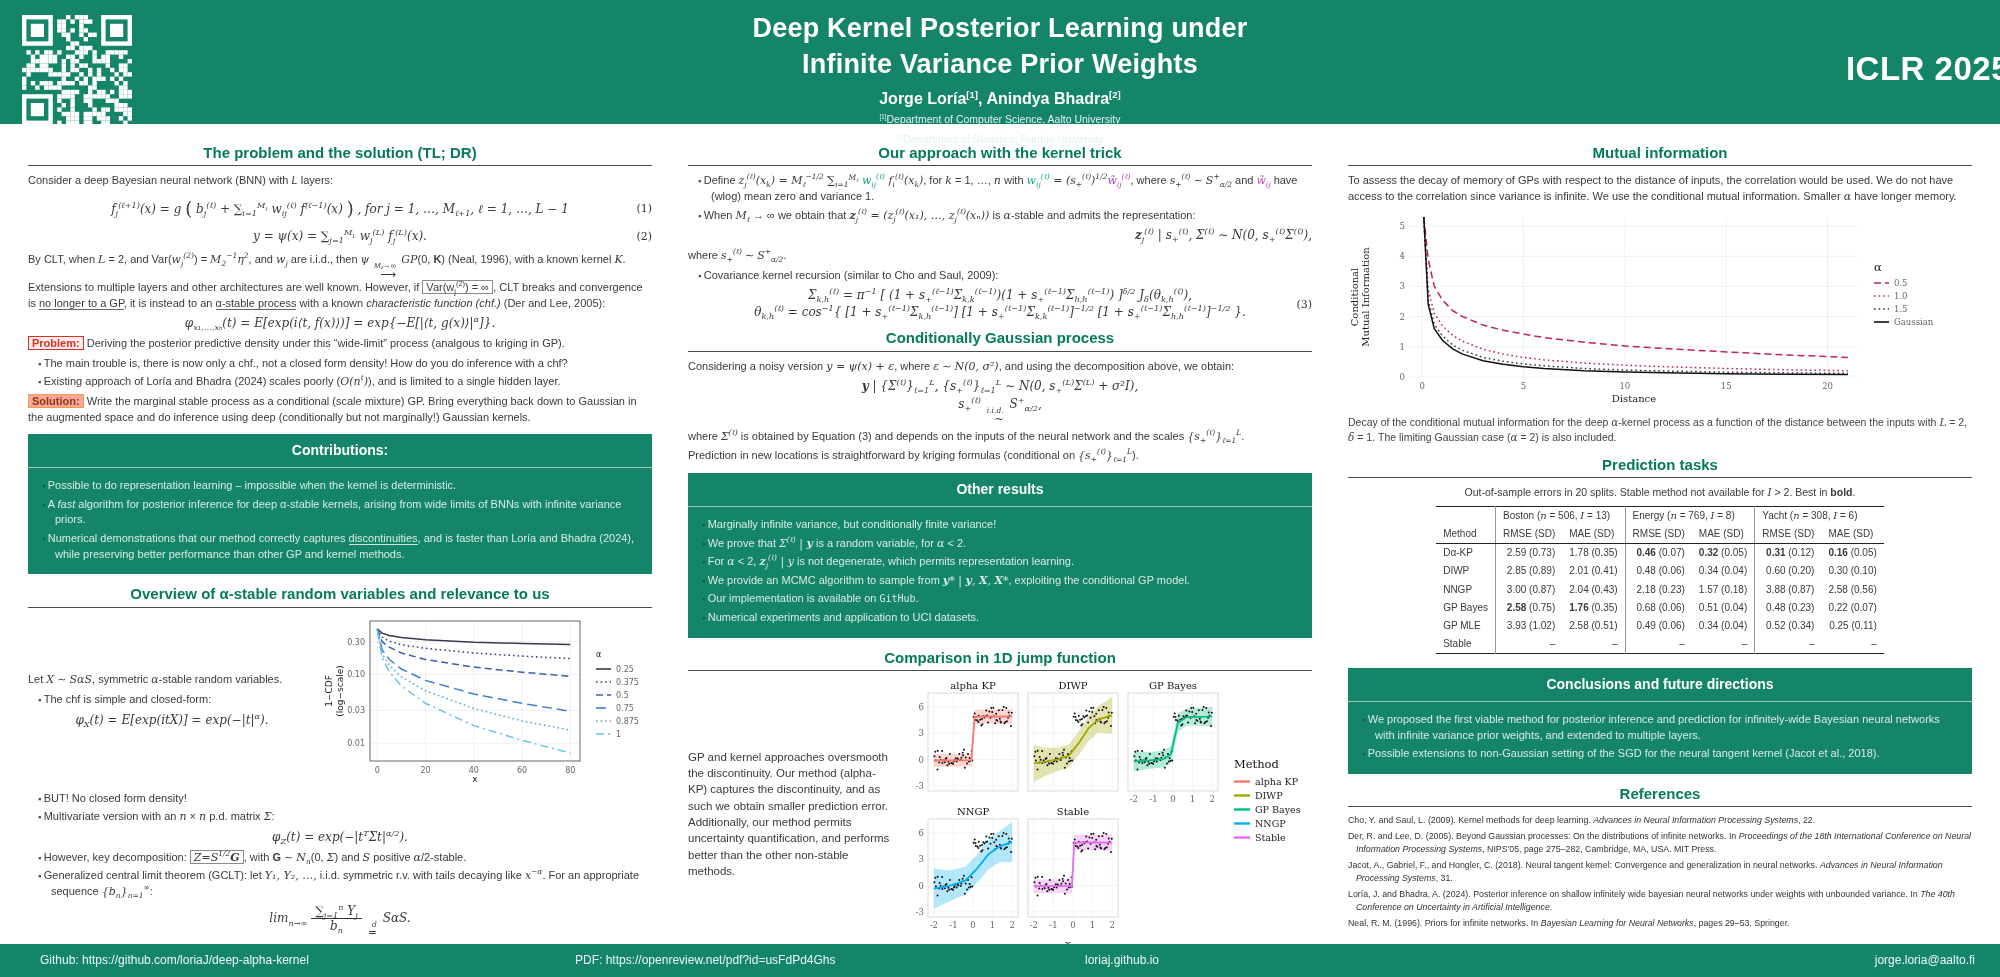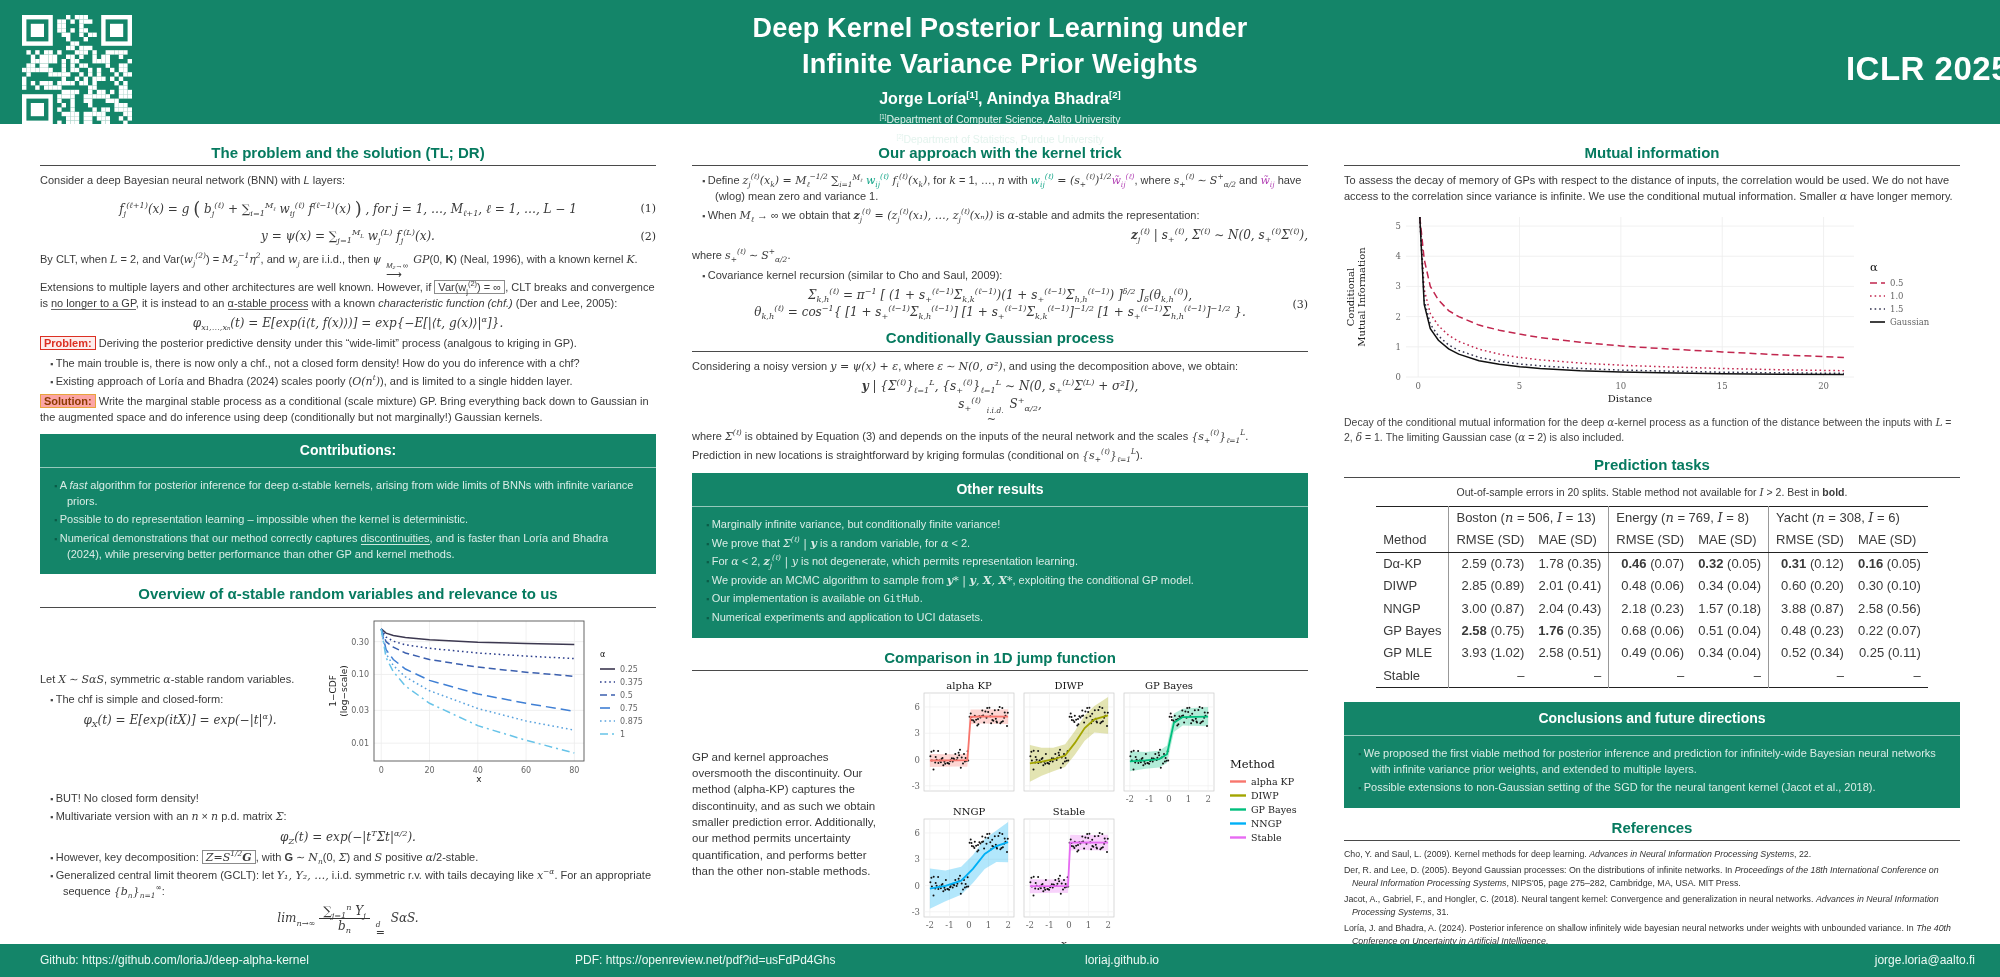--- a/index.html
+++ b/index.html
@@ -10,21 +10,21 @@
 
 .header{background:var(--teal);color:#fff;height:124px;position:relative;flex:0 0 auto}
 .qr{position:absolute;left:22px;top:15px}
 .htext{position:absolute;left:0;right:0;top:10px;text-align:center}
 .htitle{font-size:27px;font-weight:bold;line-height:1.35;letter-spacing:.2px}
 .hauthors{font-size:16px;font-weight:bold;margin-top:7px}
 .hauthors sup,.haffil sup{font-size:60%}
 .haffil{font-size:10.5px;color:#e3f3ed;margin-top:4px;line-height:1.5}
 .iclr{position:absolute;right:-10px;top:50px;font-size:33px;font-weight:bold;letter-spacing:.5px}
 
-.content{flex:1;display:grid;grid-template-columns:1fr 1fr 1fr;gap:36px;padding:12px 40px 6px;overflow:hidden}
+.content{flex:1;display:grid;grid-template-columns:1fr 1fr 1fr;gap:36px;padding:12px 28px 6px;overflow:hidden}
 .col{font-size:11px;line-height:1.42}
 .sec-title{color:var(--title);font-weight:bold;text-align:center;font-size:15px;margin:6px 0 2px}
 hr.rule{border:0;border-top:1px solid #4a4a4a;margin:2px 0 7px}
 p{margin:4px 0}
 ul.b{list-style:none;margin:4px 0 4px 10px}
 ul.b li{padding-left:13px;text-indent:-13px;margin:3px 0}
 ul.b li::before{content:"▪ ";font-size:9px;color:#444}
 .math,.eq{font-family:"DejaVu Serif",serif;font-style:italic}
 .eq{font-size:12px}
 .eqrow{display:flex;align-items:center;margin:7px 0}
@@ -38,41 +38,41 @@
 .c-mag{color:#b13fb3}
 .lbl-problem{color:#dc3023;border:1.5px solid #dc3023;background:#fdeeed;font-weight:bold;padding:0 3px}
 .lbl-solution{color:#8c3a00;border:1.5px solid #e8a33d;background:#fca5a5;font-weight:bold;padding:0 3px}
 .tealbox{background:var(--teal);color:#fff;margin:9px 0}
 .tealbox .bt{text-align:center;font-weight:bold;font-size:14px;padding:7px 0 6px;border-bottom:1px solid rgba(255,255,255,.55)}
 .tealbox ul{list-style:none;padding:7px 14px 9px;color:#d9ece5}
 .tealbox ul li{padding-left:13px;text-indent:-13px;margin:3px 0}
 .tealbox ul li::before{content:"▪ ";font-size:9px;color:#0a5c47}
 .tealbox u{border-bottom-color:#cfe8df}
 tt{font-family:"DejaVu Sans Mono",monospace;font-size:10px}
-.stk{display:inline-flex;flex-direction:column;align-items:flex-start;vertical-align:-5px;line-height:1;margin:0 2px}
+.stk{display:inline-flex;flex-direction:column;align-items:flex-end;vertical-align:-5px;line-height:1;margin:0 2px}
 .stk-t{font-size:7.5px;font-style:italic}
 .stk-b{font-size:11px;font-family:"DejaVu Sans",sans-serif;font-style:normal;margin-top:-1px}
 .frac{display:inline-flex;flex-direction:column;text-align:center;vertical-align:middle;line-height:1.2}
 .frac>span:first-child{border-bottom:1px solid #333;padding:0 4px}
 .bigp{font-size:150%;vertical-align:-2px;font-style:normal}
 
 .chartrow{display:flex;align-items:center;gap:6px}
 .chartrow .txt{flex:1}
 
 svg text{fill:#3c3c3c}
 .tk{font-family:"DejaVu Serif",serif;font-size:8.5px;fill:#666}
 .tk2{font-family:"DejaVu Serif",serif;font-size:9.5px;fill:#222}
 .axl{font-family:"DejaVu Serif",serif;font-size:10px;fill:#222}
 .ft{font-family:"DejaVu Serif",serif;font-size:10px;fill:#111}
 .lgt{font-family:"DejaVu Serif",serif;font-size:11.5px;fill:#111}
 #tail-chart text{font-family:"DejaVu Sans",sans-serif;font-size:8px}
 #tail-chart .axl{font-size:9px}
 
 .cap{text-align:center;font-size:10.5px;margin:2px 0 6px}
-table.pred{border-collapse:collapse;margin:0 auto;font-size:13px;border-top:1.4px solid #222;border-bottom:1.4px solid #222}
+table.pred{border-collapse:collapse;margin:0 auto;font-size:10px;border-top:1.4px solid #222;border-bottom:1.4px solid #222}
 table.pred th,table.pred td{padding:2px 7px;white-space:nowrap}
 table.pred th{font-weight:normal;text-align:left}
 table.pred .grp{border-bottom:0}
 table.pred thead tr:last-child th{border-bottom:1px solid #222}
 table.pred .gs{border-left:1px solid #999}
 table.pred td.num{text-align:right}
 .caption{font-size:10.5px;color:#444;line-height:1.45;margin:4px 0 8px}
 
 .refs{font-size:8.8px;line-height:1.5;color:#333}
 .refs div{margin:2.5px 0;padding-left:8px;text-indent:-8px}
@@ -349,22 +349,22 @@
       <p><span class="lbl-problem">Problem:</span> <span>Deriving the posterior predictive density under this “wide-limit” process (analgous to kriging in GP).</span></p>
       <ul class="b">
           <li>The main trouble is, there is now only a chf., not a closed form density! How do you do inference with a chf?</li>
           <li>Existing approach of Loría and Bhadra (2024) scales poorly (<span class="math">O(n<sup>t</sup>)</span>), and is limited to a single hidden layer.</li>
         </ul>
       <p><span class="lbl-solution">Solution:</span> <span>Write the marginal stable process as a conditional (scale mixture) GP. Bring everything back down to Gaussian in the augmented space and do inference using deep (conditionally but not marginally!) Gaussian kernels.</span></p>
 
       <div class="tealbox">
         <div class="bt">Contributions:</div>
         <ul>
+            <li>Possible to do representation learning – impossible when the kernel is deterministic.</li>
             <li>A <i>fast</i> algorithm for posterior inference for deep α-stable kernels, arising from wide limits of BNNs with infinite variance priors.</li>
-            <li>Possible to do representation learning – impossible when the kernel is deterministic.</li>
             <li>Numerical demonstrations that our method correctly captures <u>discontinuities</u>, and is faster than Loría and Bhadra (2024), while preserving better performance than other GP and kernel methods.</li>
           </ul>
       </div>
 
       <div class="sec-title">Overview of α-stable random variables and relevance to us</div>
       <hr class="rule">
       <div class="chartrow">
         <div class="txt" style="max-width:300px">
           <p>Let <span class="math">X</span> ∼ <span class="math">SαS</span>, symmetric <span class="math">α</span>-stable random variables.</p>
           <ul class="b">

